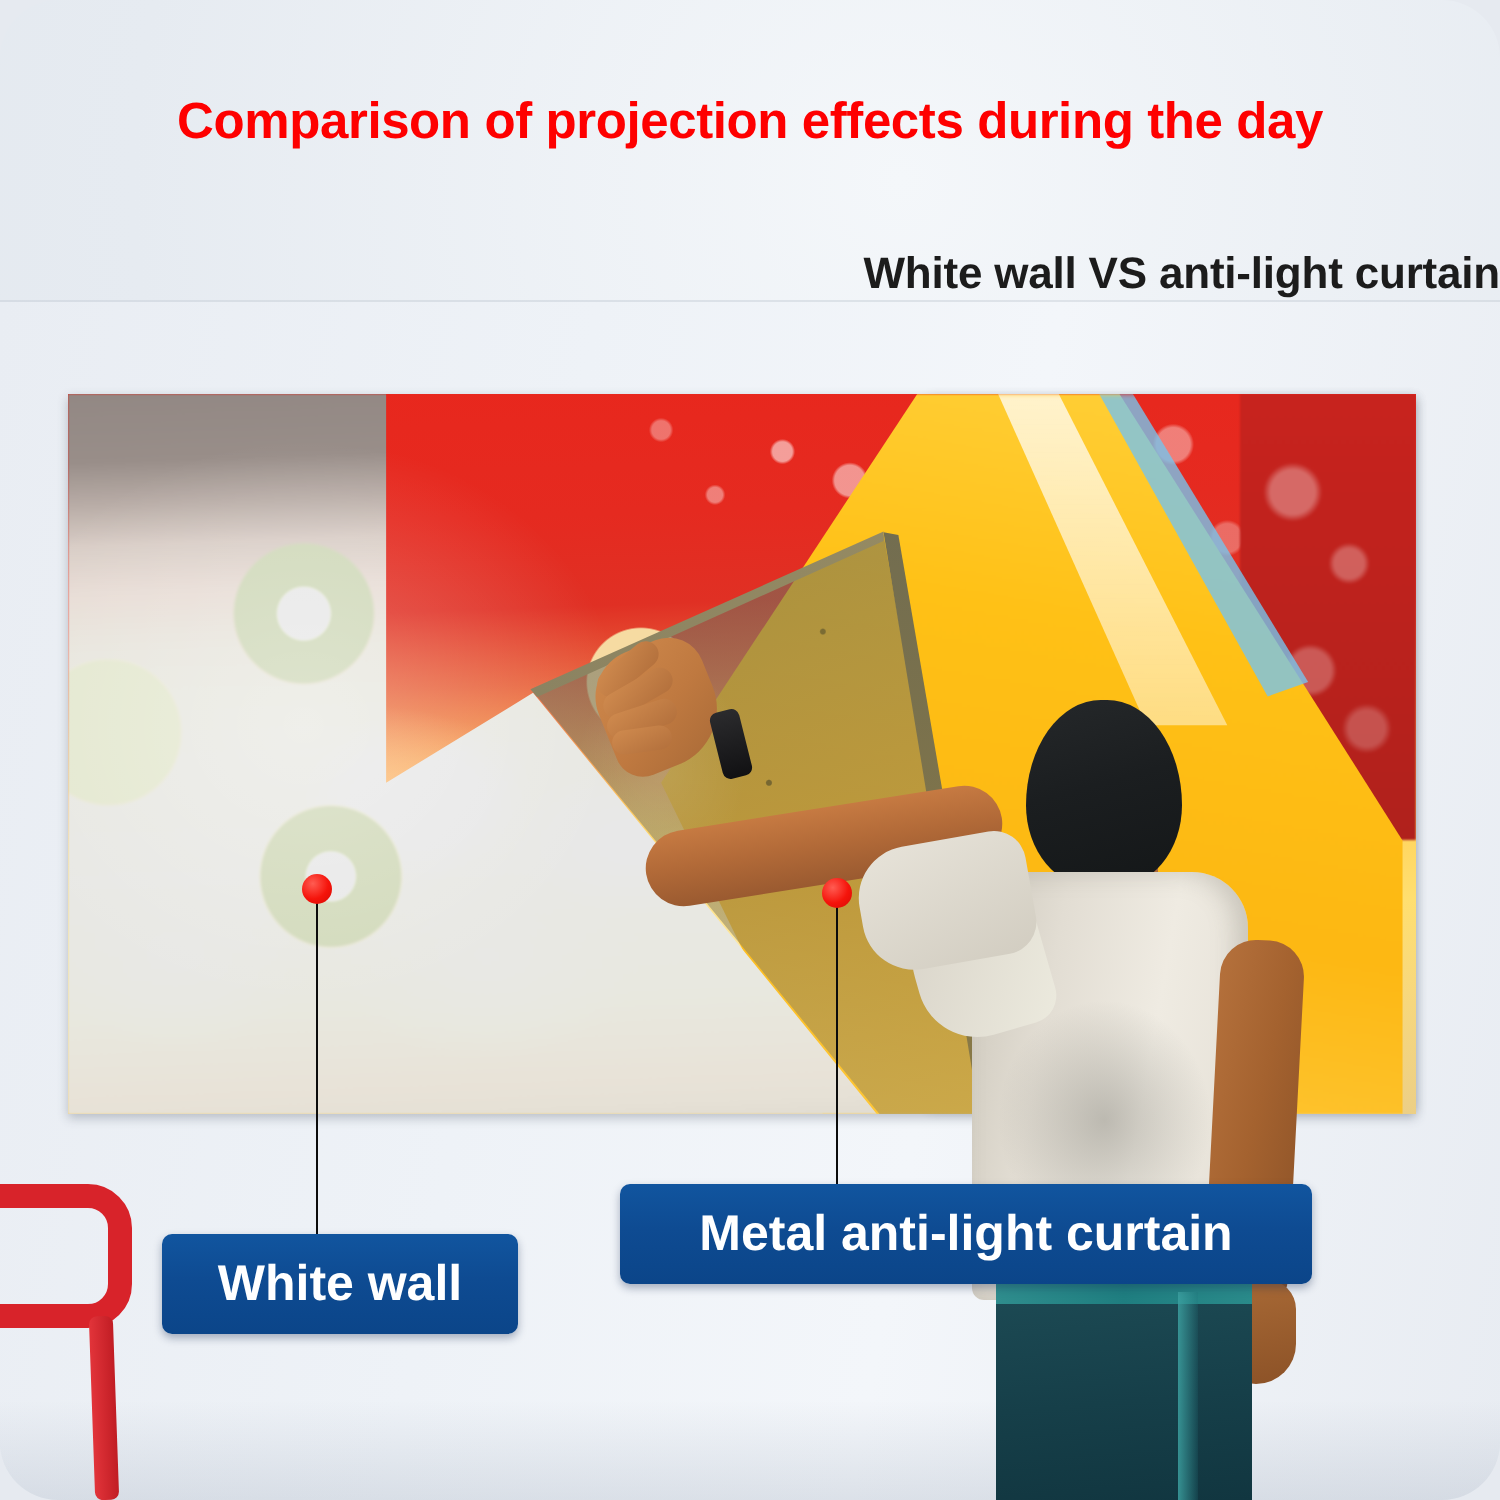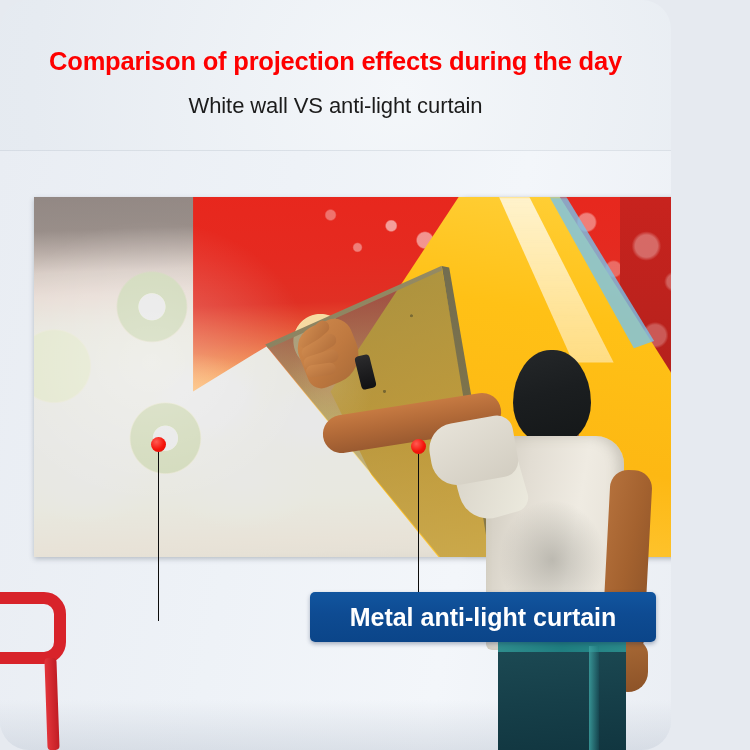--- a/index.html
+++ b/index.html
@@ -3,42 +3,42 @@
 <meta charset="utf-8">
 <title>Projection Comparison</title>
 <style>
   html,body{margin:0;padding:0;}
   body{
     width:750px;height:750px;overflow:hidden;
     font-family:"Liberation Sans", sans-serif;
     background:#e6eaf0;
   }
   #stage{
-    position:relative;width:671px;height:750px;overflow:hidden;
+    position:relative;width:750px;height:750px;overflow:hidden;
     background:
       radial-gradient(circle at 60% 12%, #f4f7fa 0%, #e6ebf1 48%, #dfe5ec 100%);
     border-radius: 29px;
   }
 
   
   .title{
     position:absolute;left:0;right:0;top:47px;
     text-align:center;
     color:#fe0000;
     font-size:25.5px;
     font-weight:bold;
     letter-spacing:-0.2px;
     white-space:nowrap;
   }
   .subtitle{
-    position:absolute;left:0;right:0;top:93px;
-    text-align:center;
+    position:absolute;left:0;right:0;top:124px;
+    text-align:right;
     color:#1c1c1c;
     font-size:22px;
-    font-weight:normal;
+    font-weight:bold;
     letter-spacing:-0.1px;
     white-space:nowrap;
   }
 
   
   .wall{
     position:absolute;left:0;top:150px;width:750px;height:600px;
     background:
       linear-gradient(100deg,#e9edf3 0%,#eef2f7 35%,#f3f6fa 62%,#e8ecf2 100%);
   }
@@ -381,15 +381,16 @@
     <div class="chair-back"></div>
 
     <div class="chair-leg2"></div>
   </div>
 
   <div class="leader leader-a"></div>
   <div class="leader leader-b"></div>
   <div class="dot dot-a"></div>
   <div class="dot dot-b"></div>
 
+  <div class="tagbox tag-white-wall">White wall</div>
   <div class="tagbox tag-metal">Metal anti-light curtain</div>
 
 </div>
 
 </body></html>

